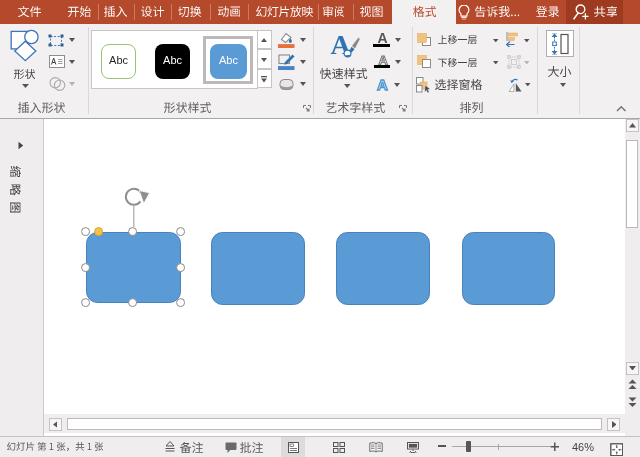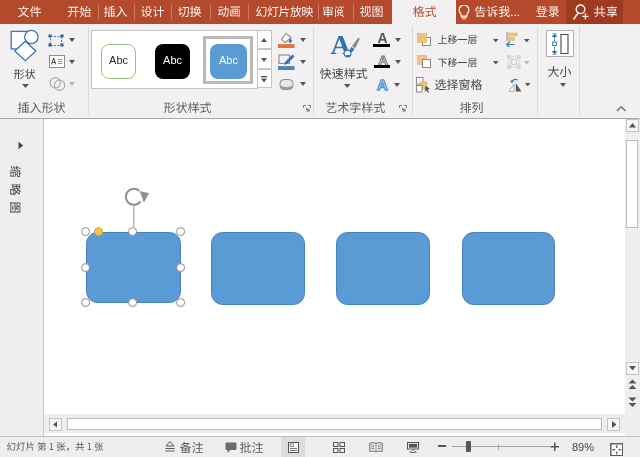--- a/index.html
+++ b/index.html
@@ -391,18 +391,18 @@
 <rect x="1.8" y="1.8" width="8.4" height="3.9" fill="#555"></rect>
 <path d="M6 7 v2 M3.5 10.5 h5 M4 9 l-1.5 1.5 M8 9 l1.5 1.5" stroke="#555" stroke-width="0.9"></path>
     </svg>
 <div class="abs" style="left:437.5px;top:445.3px;width:8.5px;height:1.8px;background:#555"></div>
 <div class="abs" style="left:452px;top:446.2px;width:98px;height:1px;background:#aaa6a8"></div>
 <div class="abs" style="left:498px;top:443.5px;width:1px;height:6px;background:#aaa6a8"></div>
 <div class="abs" style="left:465.6px;top:440.5px;width:5.6px;height:11.5px;background:#595557;border-radius:1px"></div>
 <svg class="abs" style="left:549.5px;top:442px" width="9" height="9" viewBox="0 0 9 9">
       <path d="M4 0.5 h1.5 v3.5 H9 v1.5 H5.5 V9 H4 V5.5 H0.5 V4 H4z" fill="#555"></path>
     </svg>
-<div class="abs" style="left:570px;top:440.5px;width:26px;height:12px;font-size:11px;color:#444;text-align:center;line-height:12px">89%</div>
+<div class="abs" style="left:570px;top:440.5px;width:26px;height:12px;font-size:11px;color:#444;text-align:center;line-height:12px">46%</div>
 <svg class="abs" style="left:609.5px;top:442.5px" width="13.5" height="13.5" viewBox="0 0 13.5 13.5">
 <rect x="0.8" y="0.8" width="11.9" height="11.9" fill="#fff" stroke="#595959" stroke-width="1.4"></rect>
 <path d="M6.75 2 v2.5 M6.75 11.5 v-2.5 M2 6.75 h2.5 M11.5 6.75 h-2.5" stroke="#595959" stroke-width="1"></path>
 <path d="M5.5 3.8 h2.5 L6.75 5.3z M5.5 9.7 h2.5 L6.75 8.2z M3.8 5.5 v2.5 L5.3 6.75z M9.7 5.5 v2.5 L8.2 6.75z" fill="#595959"></path>
     </svg>
 </div>
 </body></html>

